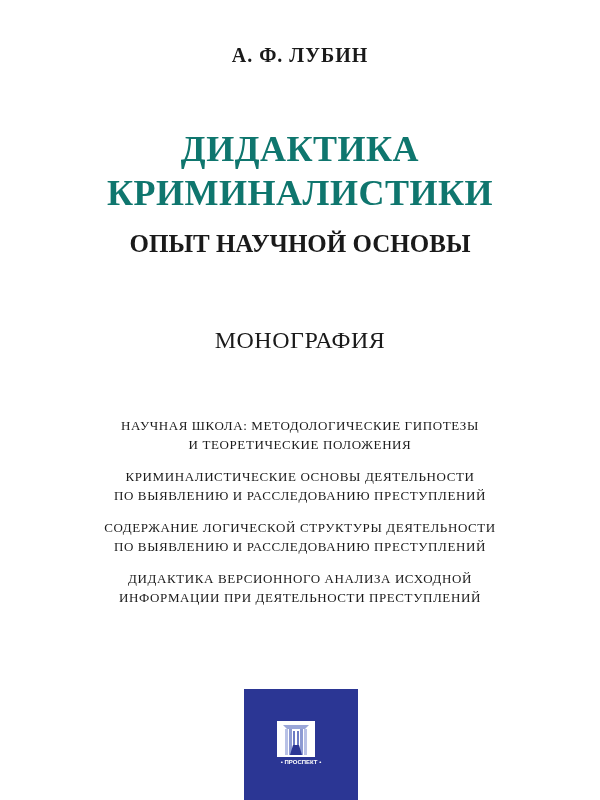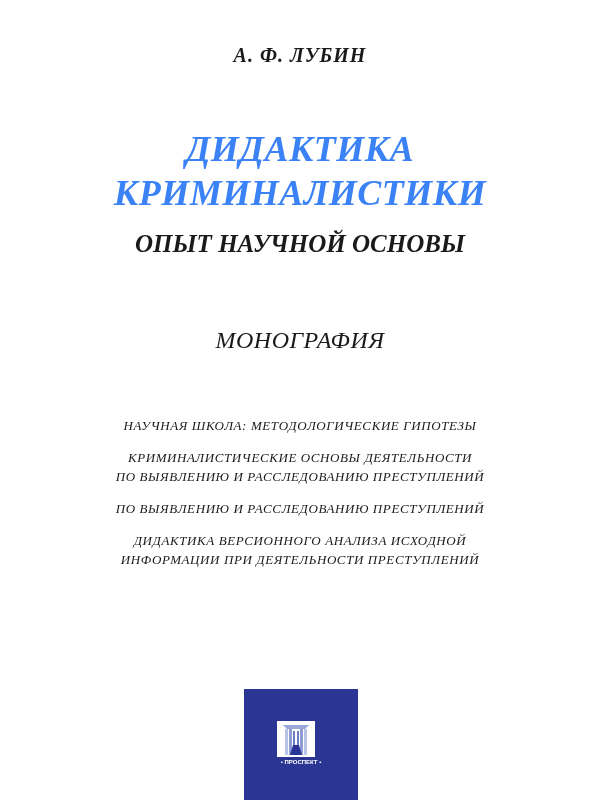--- a/index.html
+++ b/index.html
@@ -2,23 +2,23 @@
 <html><head>
   <meta charset="utf-8">
   <style>
     html, body { margin: 0; padding: 0; }
     body {
       width: 600px; height: 800px; background: #ffffff;
       position: relative; overflow: hidden;
       font-family: "Liberation Serif", "DejaVu Serif", serif;
       color: #1a1a1a;
     }
-    .center { position: absolute; left: 0; width: 600px; text-align: center; font-style: italic; }
+    .center { position: absolute; left: 0; width: 600px; text-align: center; }
     .author { top: 44px; font-size: 20px; font-weight: bold; letter-spacing: 1px; }
-    .title { font-weight: bold; color: #3b82f6; font-size: 36px; letter-spacing: 0.5px; }
+    .title { font-weight: bold; color: #0f766e; font-size: 36px; letter-spacing: 0.5px; }
     .t1 { top: 128px; }
     .t2 { top: 172px; text-align: center; }
     .subtitle { top: 230px; font-size: 25px; font-weight: bold; }
     .genre { top: 327px; font-size: 24px; letter-spacing: 0.5px; }
     .topics { top: 416px; }
     .topic { margin-bottom: 13px; font-size: 13px; line-height: 19px; letter-spacing: 0.6px; }
     .topic div { white-space: nowrap; }
     .logo-box {
       position: absolute; left: 244px; top: 689px; width: 114px; height: 111px;
       background: #2b3694;
@@ -36,26 +36,28 @@
 
 <div class="center author">А. Ф. ЛУБИН</div>
 <div class="center title t1">ДИДАКТИКА</div>
 <div class="center title t2">КРИМИНАЛИСТИКИ</div>
 <div class="center subtitle">ОПЫТ НАУЧНОЙ ОСНОВЫ</div>
 <div class="center genre">МОНОГРАФИЯ</div>
 
 <div class="center topics">
   <div class="topic">
     <div>НАУЧНАЯ ШКОЛА: МЕТОДОЛОГИЧЕСКИЕ ГИПОТЕЗЫ</div>
+    <div>И ТЕОРЕТИЧЕСКИЕ ПОЛОЖЕНИЯ</div>
   </div>
   <div class="topic">
     <div>КРИМИНАЛИСТИЧЕСКИЕ ОСНОВЫ ДЕЯТЕЛЬНОСТИ</div>
     <div>ПО ВЫЯВЛЕНИЮ И РАССЛЕДОВАНИЮ ПРЕСТУПЛЕНИЙ</div>
   </div>
   <div class="topic">
+    <div>СОДЕРЖАНИЕ ЛОГИЧЕСКОЙ СТРУКТУРЫ ДЕЯТЕЛЬНОСТИ</div>
     <div>ПО ВЫЯВЛЕНИЮ И РАССЛЕДОВАНИЮ ПРЕСТУПЛЕНИЙ</div>
   </div>
   <div class="topic">
     <div>ДИДАКТИКА ВЕРСИОННОГО АНАЛИЗА ИСХОДНОЙ</div>
     <div>ИНФОРМАЦИИ ПРИ ДЕЯТЕЛЬНОСТИ ПРЕСТУПЛЕНИЙ</div>
   </div>
 </div>
 
 <div class="logo-box">
   <div class="logo-mark">

